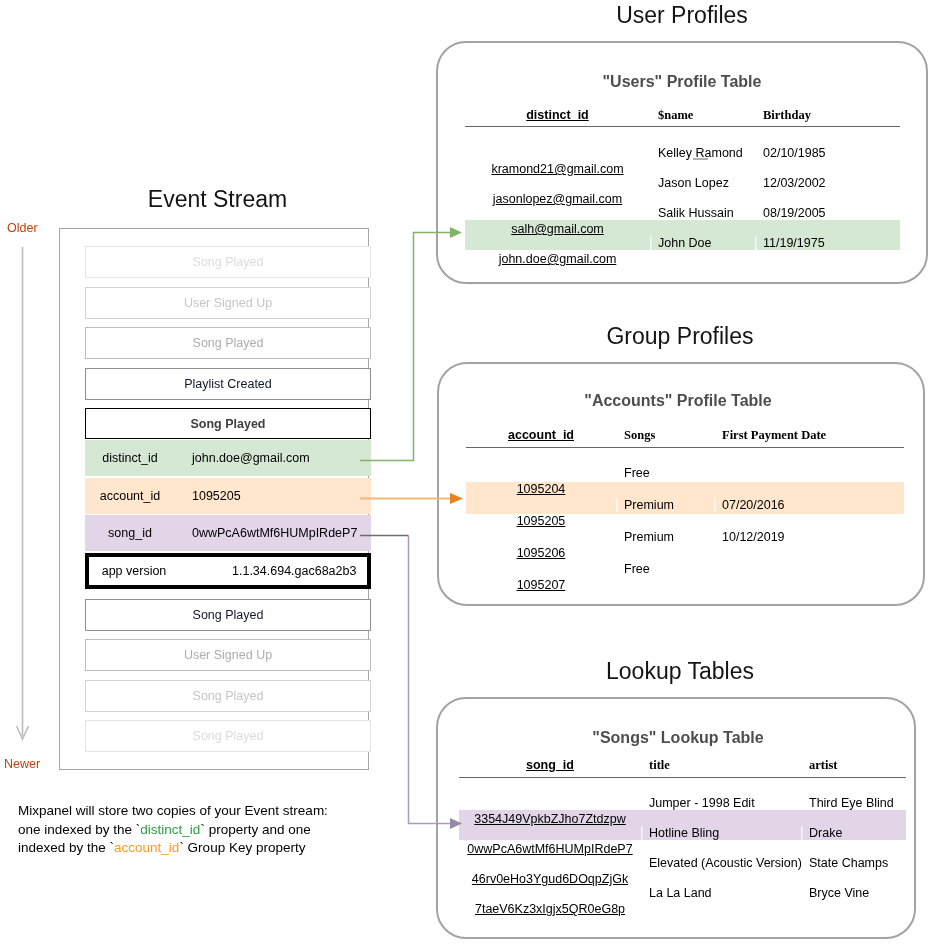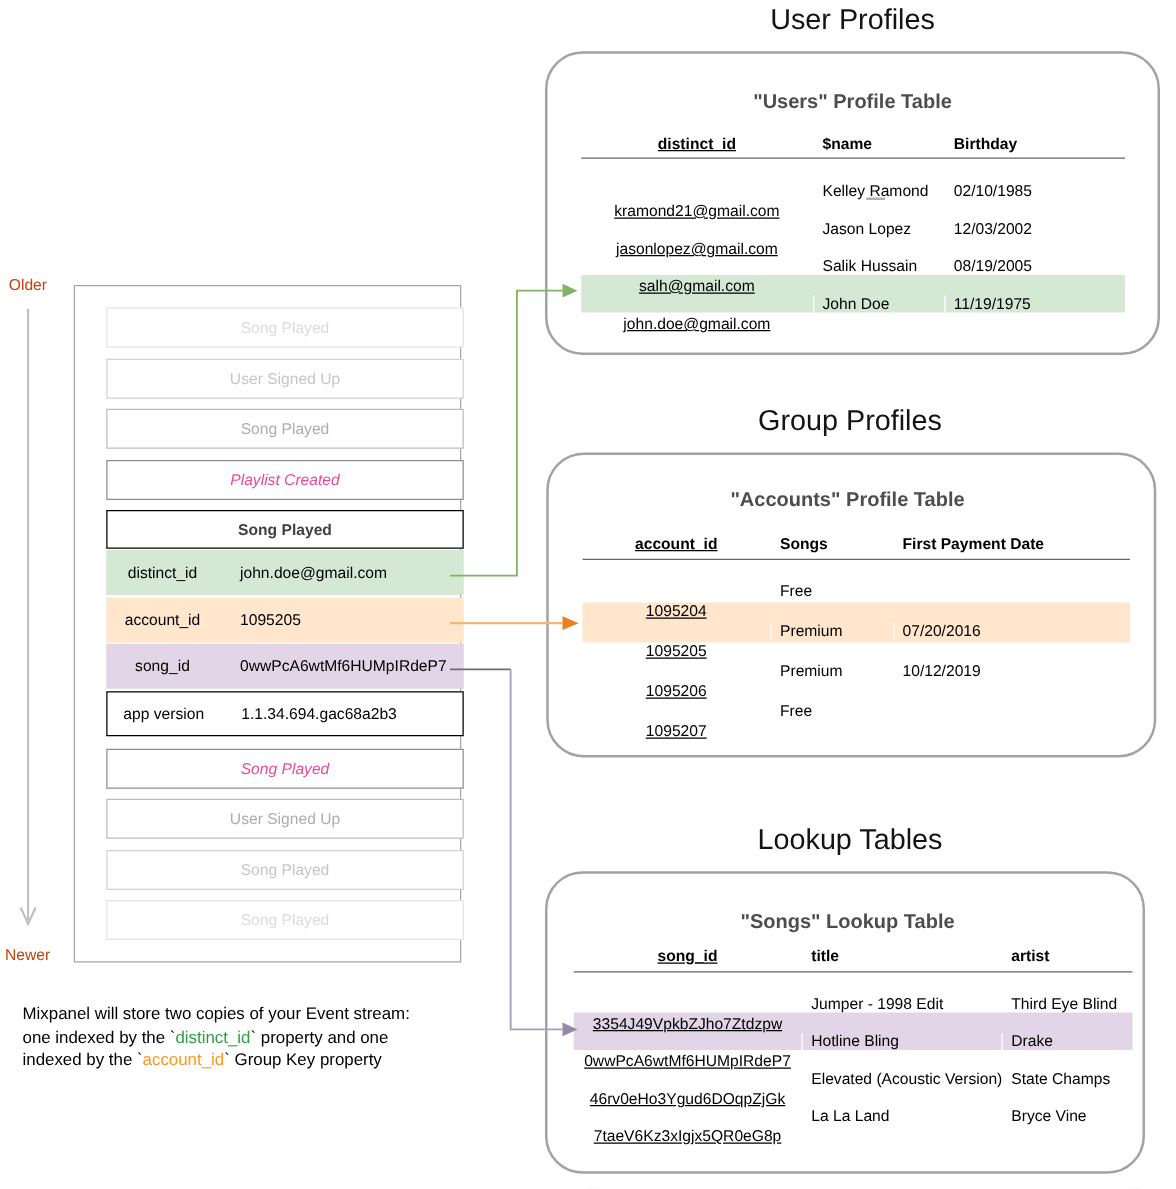--- a/index.html
+++ b/index.html
@@ -33,31 +33,31 @@
   #stream-box::after  { transform:translate(14px,14px); z-index:-2; }
 
   #events { position:absolute; left:14px; top:17px; width:286px; display:flex; flex-direction:column;margin-left:11px; }
   .evt {
     height:32px; margin-bottom:8.5px; border:1px solid; background:#fff;
     display:flex; align-items:center; justify-content:center; font-size:12.5px; box-sizing:border-box;
   }
   .fade1 { border-color:#e4e4e4; color:#dcdcdc; }
   .fade2 { border-color:#d2d2d2; color:#c6c6c6; }
   .fade3 { border-color:#bdbdbd; color:#adadad; }
-  .fade4 { border-color:#8f8f8f; color:#ec4899;font-style:italic; }
+  .fade4 { border-color:#8f8f8f; color:#0f172a; }
 
   #expanded { margin-bottom:10px; }
   .xheader {
     height:31px; border:1px solid #000; box-sizing:border-box; margin-bottom:1px;
     display:flex; align-items:center; justify-content:center;
     font-weight:bold; font-size:12.5px; color:#404040; background:#fff;
   }
   .xrow { height:36px; display:grid; grid-template-columns:90px 1fr; align-items:center; font-size:12.5px; }
   .xrow + .xrow { margin-top:1.5px; }
-  .xrow.plain { border:1px solid #000000; box-sizing:border-box; }
+  .xrow.plain { border:4px solid #000000; box-sizing:border-box;gap:36px; }
   .xkey { text-align:center; }
   .xval { padding-left:17px; }
 
   
   .panel { position:absolute; background:#fff; border:2px solid #a3a3a3; border-radius:30px; }
   #panel-users    { left:436px; top:41px;  width:488px; height:239px; }
   #panel-accounts { left:437px; top:362px; width:484px; height:240px; }
   #panel-songs    { left:436px; top:697px; width:476px; height:238px; }
   .stacked::before, .stacked::after {
     content:""; position:absolute; inset:-2px;
@@ -90,39 +90,40 @@
   #accounts-tbody   { left:466px; top:450px; width:438px; }
   #accounts-tbody .trow { height:32px; }
 
   #songs-thead   { left:459px; top:754px; width:447px; }
   #songs-divider { left:459px; top:777px; width:447px; }
   #songs-tbody   { left:459px; top:780px; width:447px; }
   #songs-tbody .trow { height:30px; }
 
   .th { font-weight:bold; white-space:nowrap; }
   .th.c0 { text-align:center; text-decoration:underline; }
-  .th.c1, .th.c2 { padding-left:8px; }
+  .th.c1, .th.c2 { padding-left:8px;font-family:Liberation Serif, serif; }
   .td { white-space:nowrap; }
   .td.c0 { text-align:center; text-decoration:underline;margin-top:32px; }
   .td.c1, .td.c2 { padding-left:8px; }
   .trow.hl .td + .td { box-shadow:inset 1.5px 0 0 rgba(255,255,255,0.75); }
 
   .stray-dash { position:absolute; left:693px; top:158px; width:15px; height:1.5px; background:#b0b0b0; }
 
   
   #caption { position:absolute; left:18px; top:802px; width:400px; font-size:13.5px; line-height:18.7px; color:#000; }
 
   
   #overlay { position:absolute; left:0; top:0; z-index:30; pointer-events:none; }
 </style>
 </head>
 <body>
 
 <div id="canvas">
 
+  <div class="big-title" id="stream-title">Event Stream</div>
   <div class="big-title" id="users-section-title">User Profiles</div>
   <div class="big-title" id="groups-section-title">Group Profiles</div>
   <div class="big-title" id="lookup-section-title">Lookup Tables</div>
 
   <div class="tl-label" id="older-label">Older</div>
   <div class="tl-label" id="newer-label">Newer</div>
 
   <div id="stream-box">
     <div id="events">
         <div class="evt fade1">Song Played</div>

